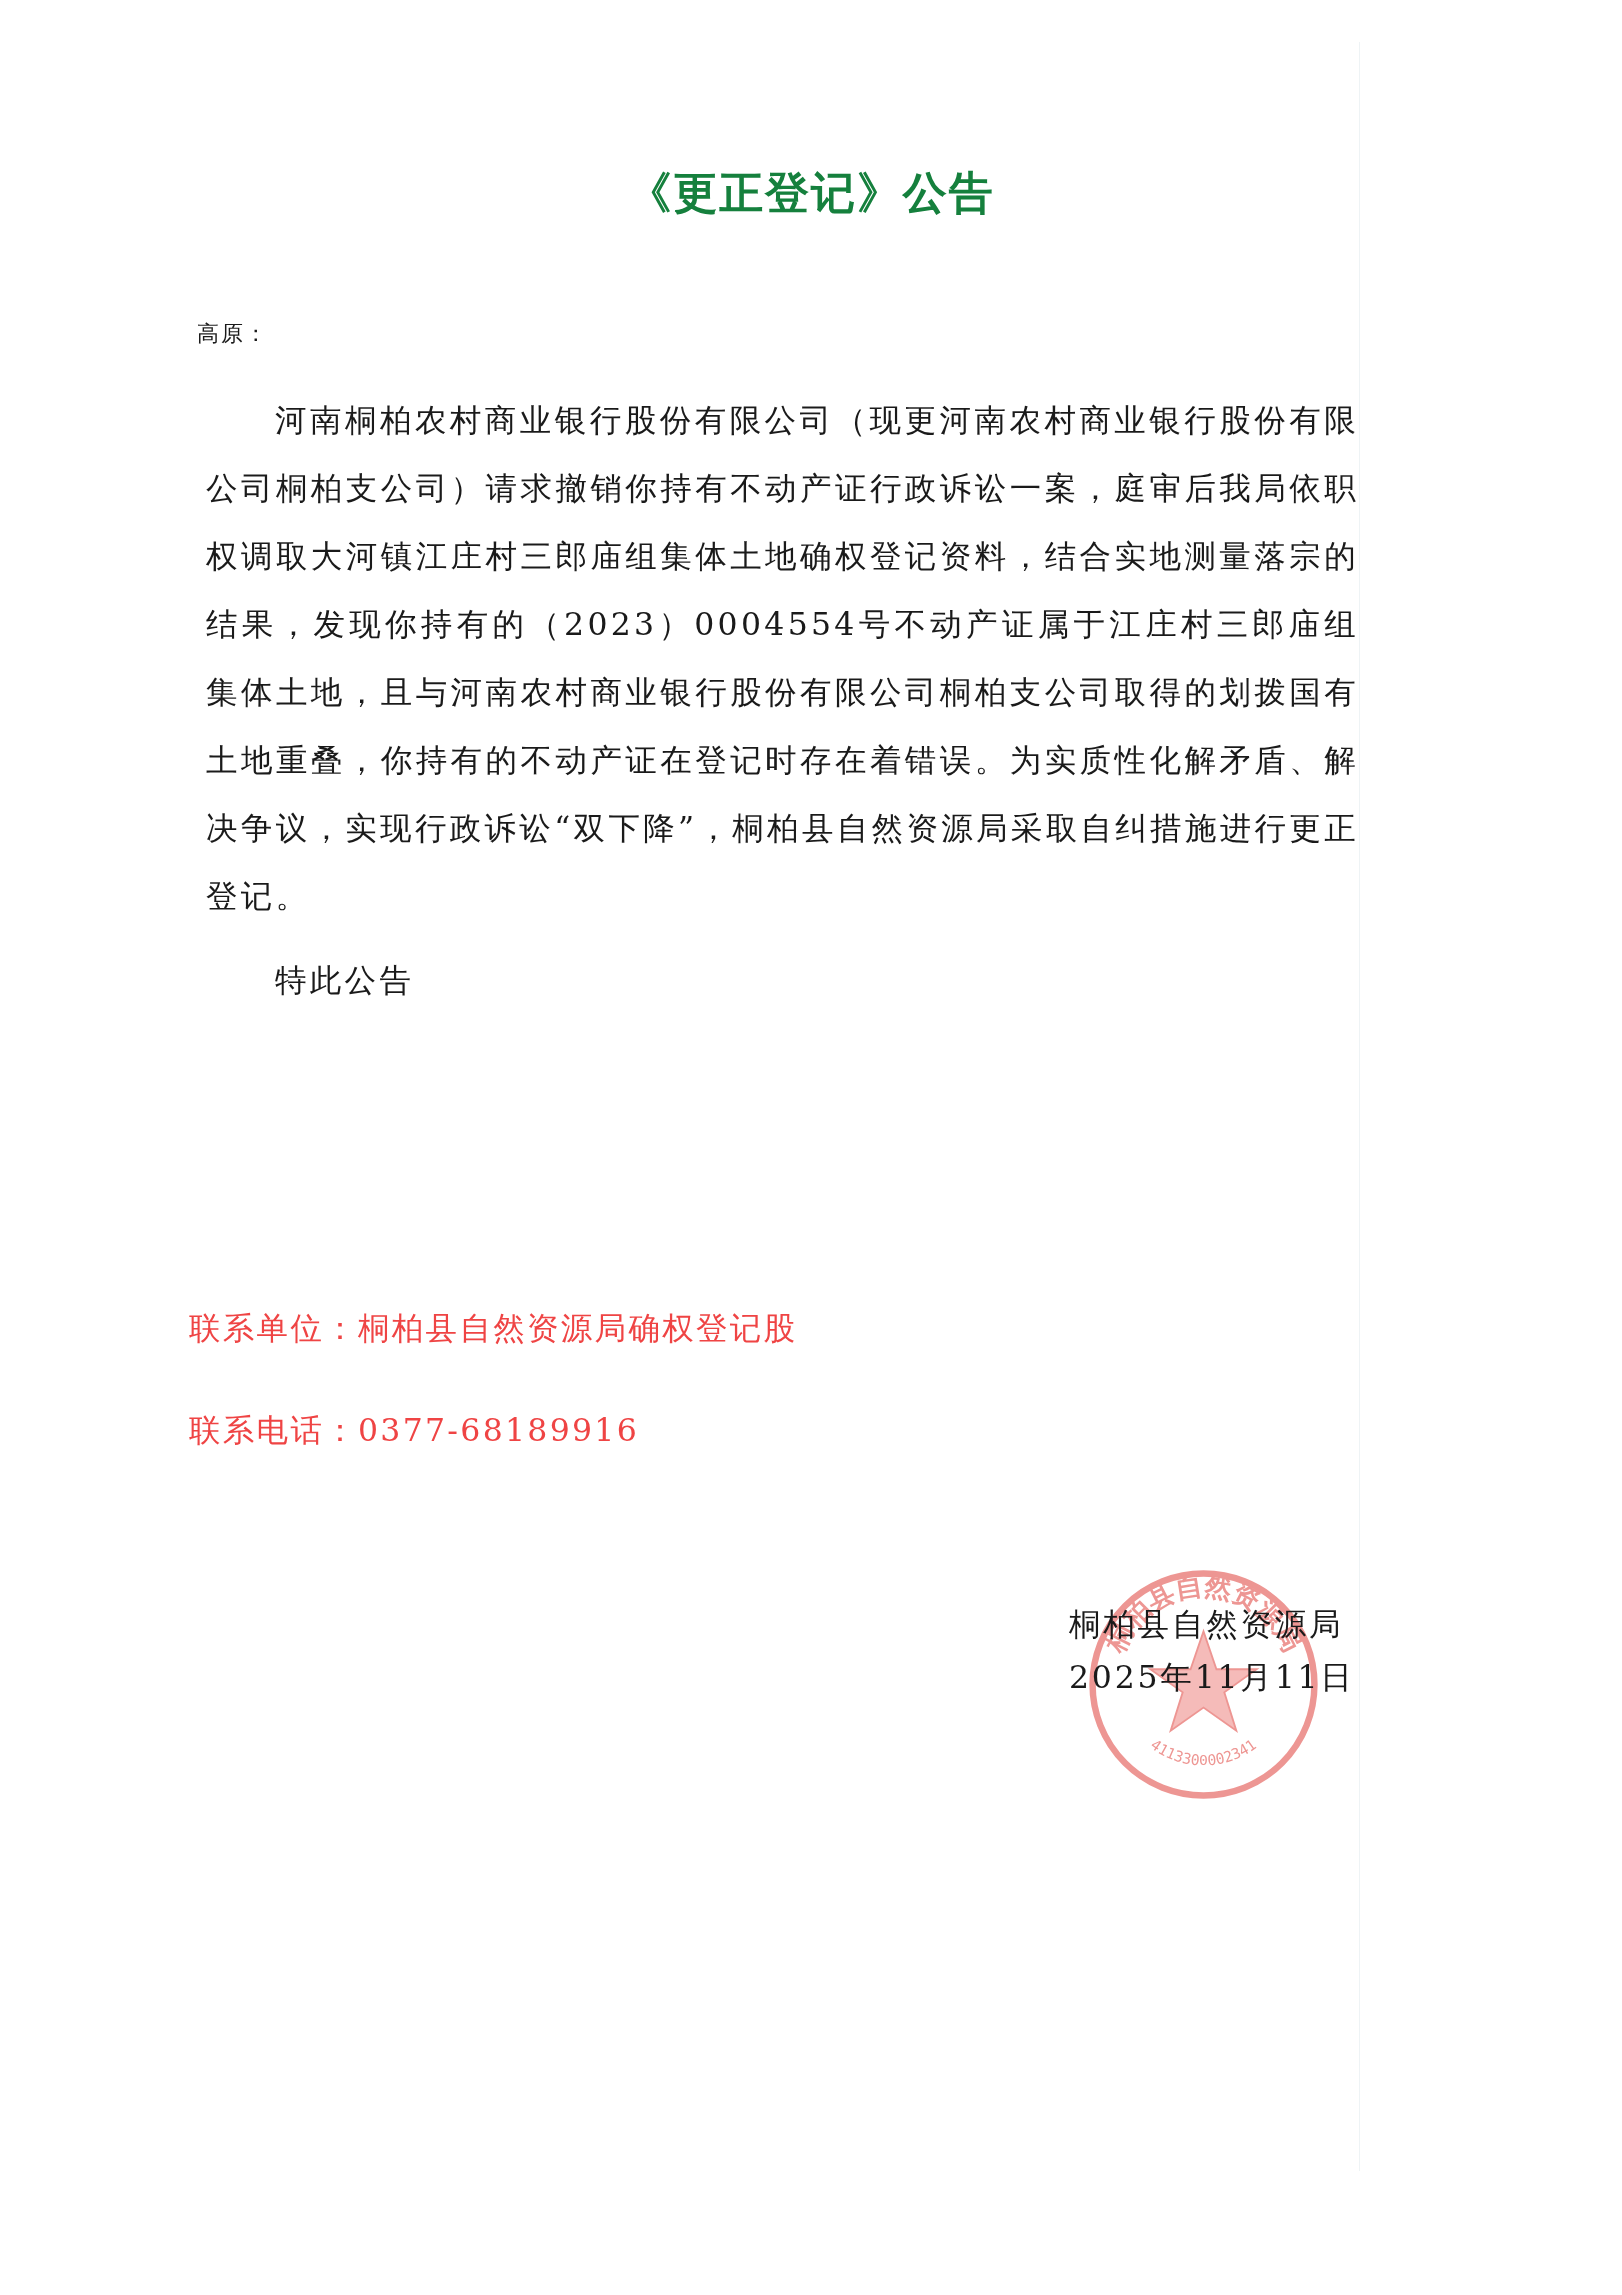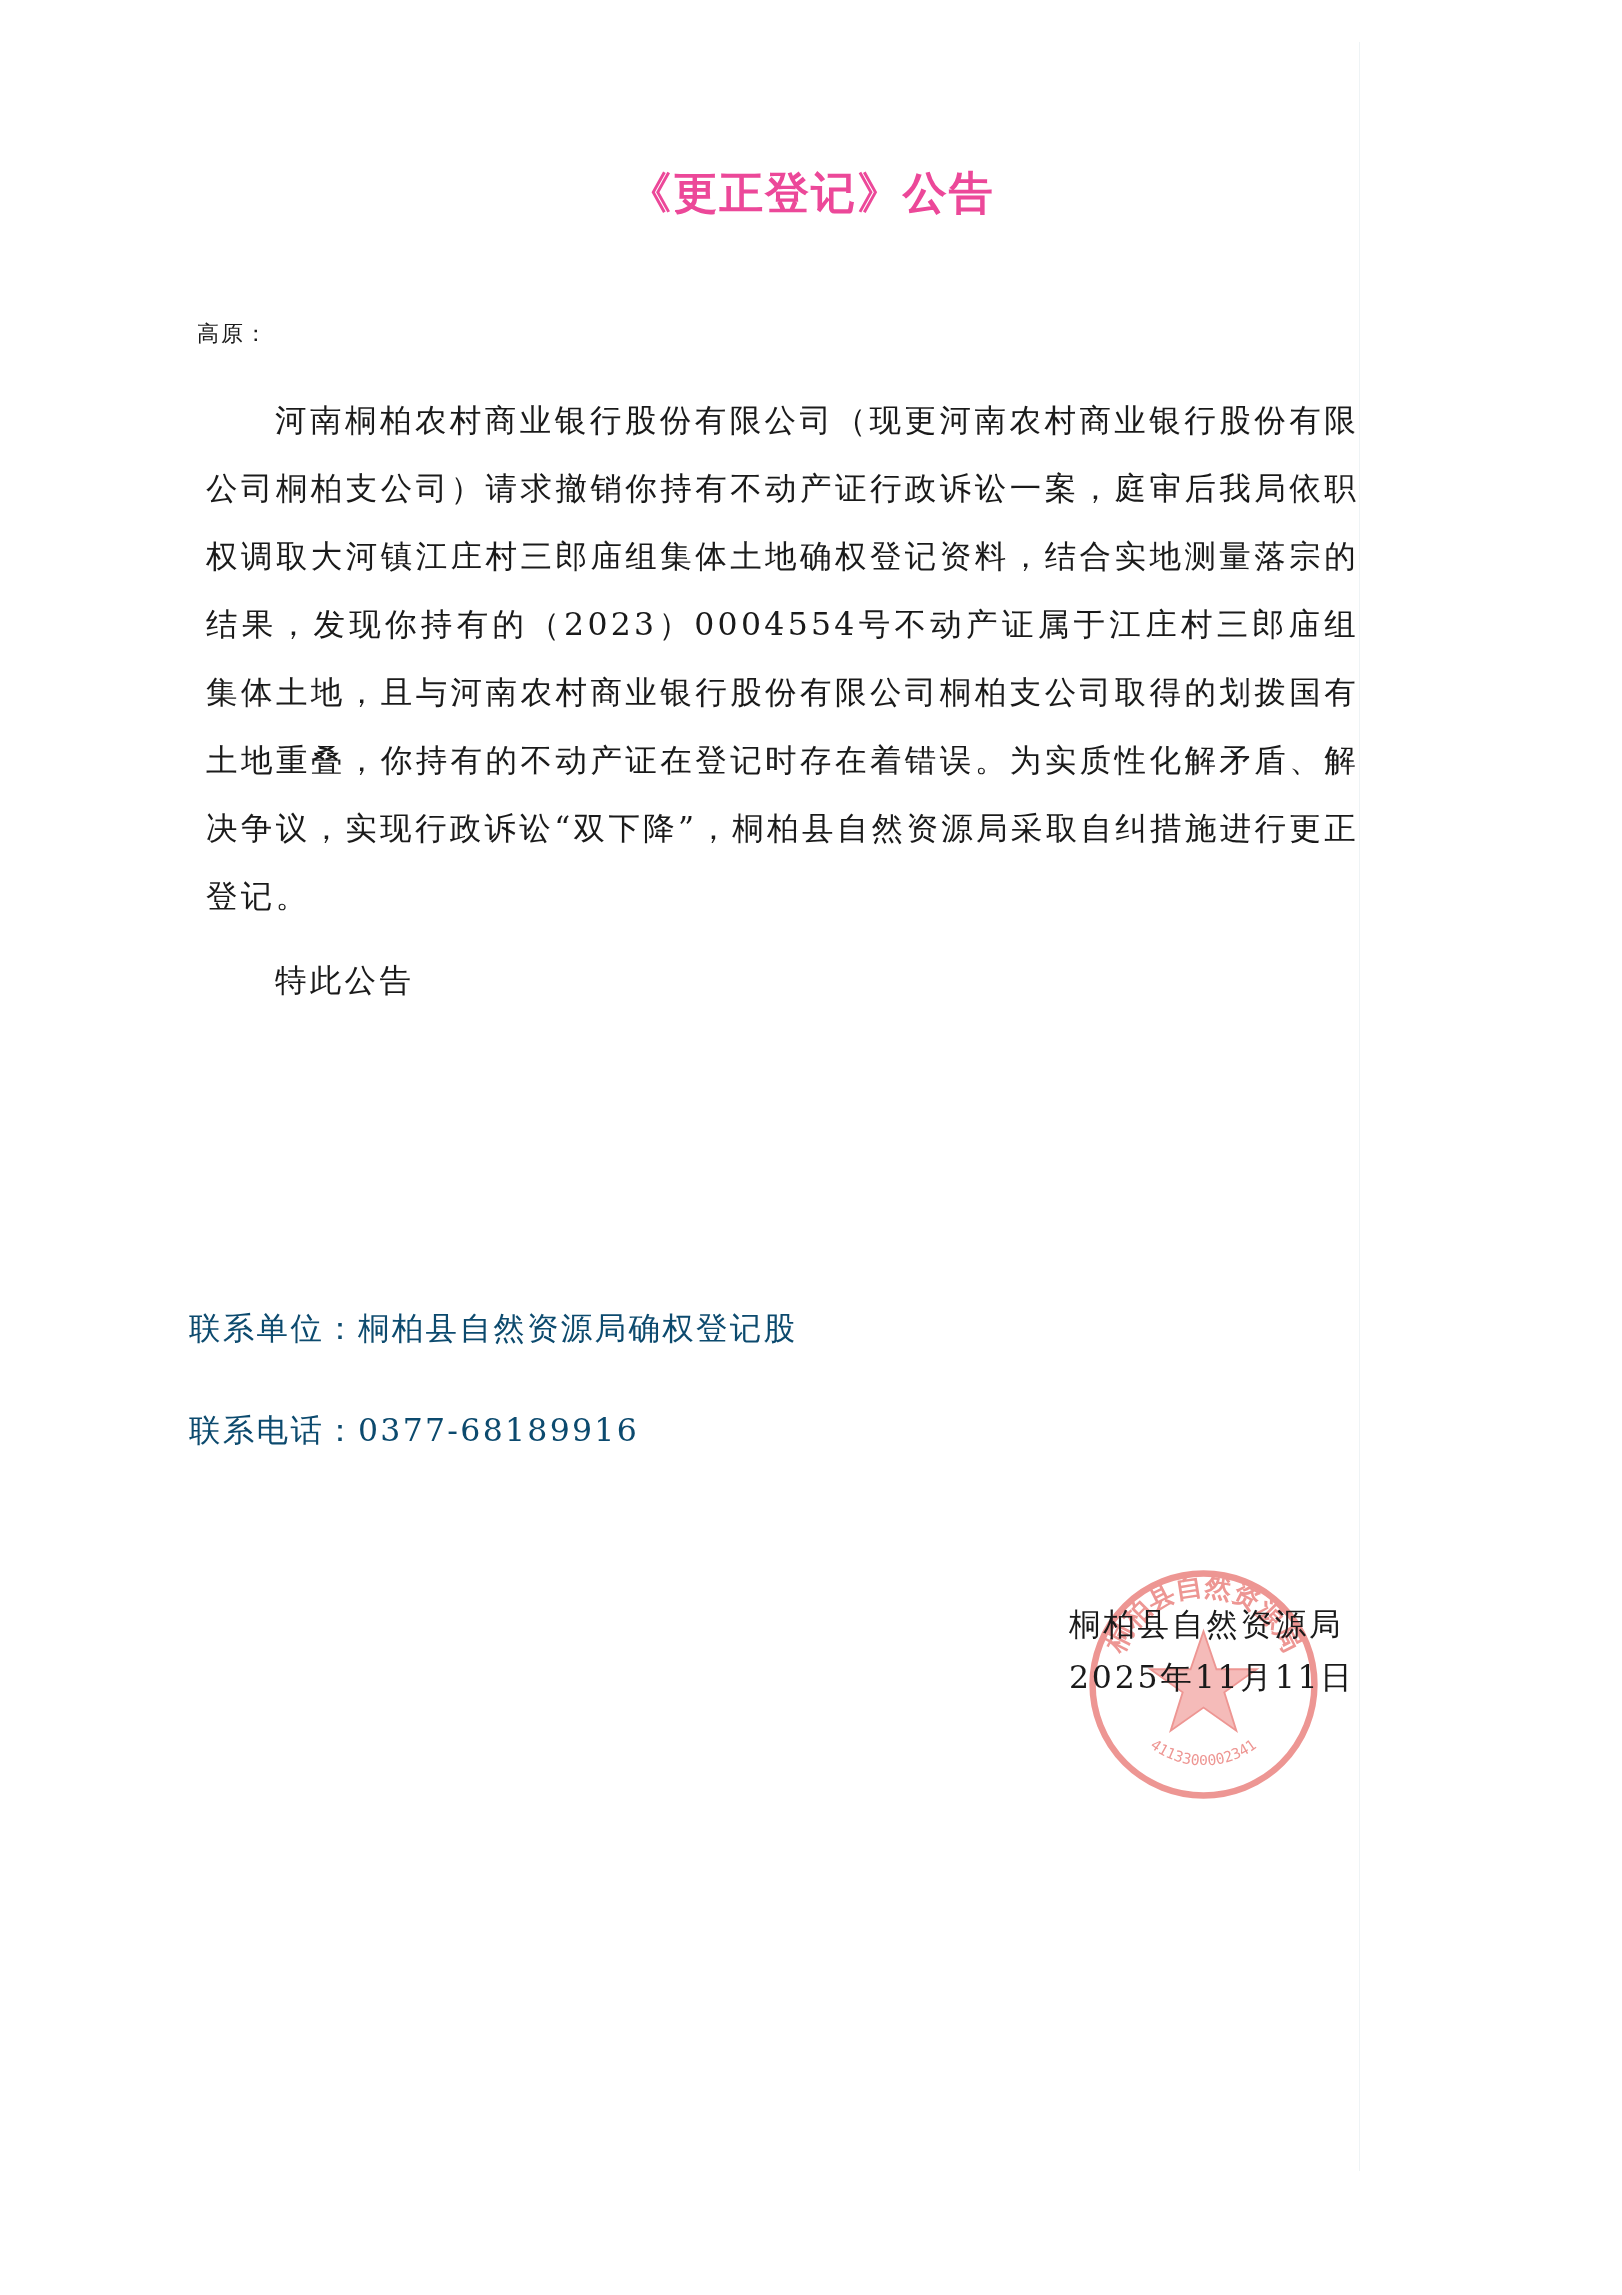--- a/index.html
+++ b/index.html
@@ -2,26 +2,26 @@
 <html style="font-size:7.4px"><head>
 <meta charset="utf-8">
 <style>
   html, body { margin: 0; padding: 0; background: #ffffff; }
   body { width: 1622px; height: 2295px; position: relative; overflow: hidden;
          font-family: "DejaVu Serif", "Liberation Serif", serif; color: #1a1a1a; }
   .page { position: absolute; left: 0; top: 0; width: 1622px; height: 2295px; background: #fff; }
   .scan-edge { position: absolute; top: 42px; left: 1359px; width: 0.9px; height: 2129px; background: #eef3f5; }
   .title { position: absolute; top: 164px; left: 0; width: 1622px; text-align: center;
            font-family: "DejaVu Sans", "Liberation Sans", sans-serif; font-weight: bold;
-           font-size: 44px; letter-spacing: 1.9px; color: #ec4899; }
+           font-size: 44px; letter-spacing: 1.9px; color: #15803d; }
   .salutation { position: absolute; top: 319px; left: 197px; font-size: 22px; letter-spacing: 1.9px; }
   .body { position: absolute; top: 370px; left: 190px; width: 1185px;
           font-size: 31.5px; line-height: 68px; letter-spacing: 3.3px; text-align: justify; }
   .body p { margin: 16px; text-indent: 69px; }
-  .contact { position: absolute; left: 189px; font-size: 31.5px; letter-spacing: 2.3px; color: #0c4a6e; }
+  .contact { position: absolute; left: 189px; font-size: 31.5px; letter-spacing: 2.3px; color: #ef4444; }
   .contact.c1 { top: 1308px; }
   .contact.c2 { top: 1410px; }
   .sig { position: absolute; left: 1069px; font-size: 31.5px; letter-spacing: 2.8px; z-index: 3; }
   .sig.org { top: 1604px; }
   .sig.date { top: 1657px; }
   .seal { position: absolute; left: 1081px; top: 1562px; width: 245px; height: 245px; z-index: 2; opacity: 0.75; }
 </style>
 </head>
 <body>
 

